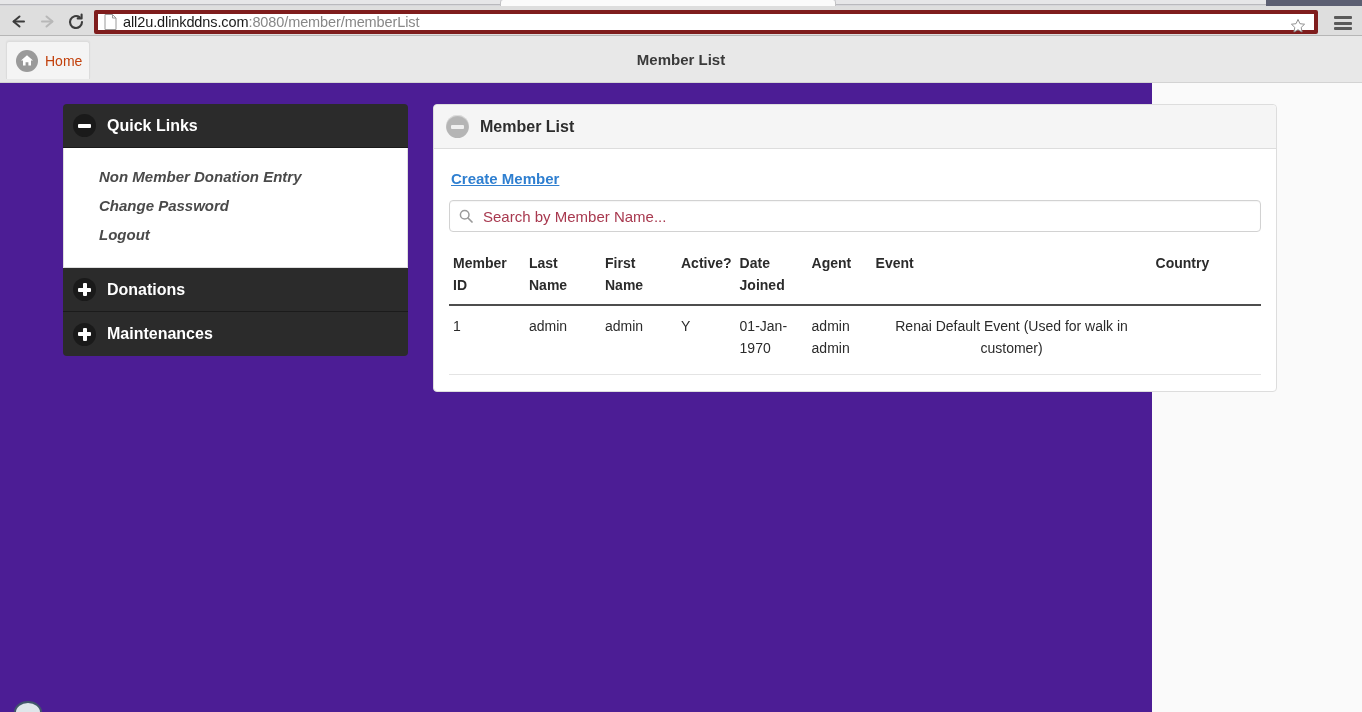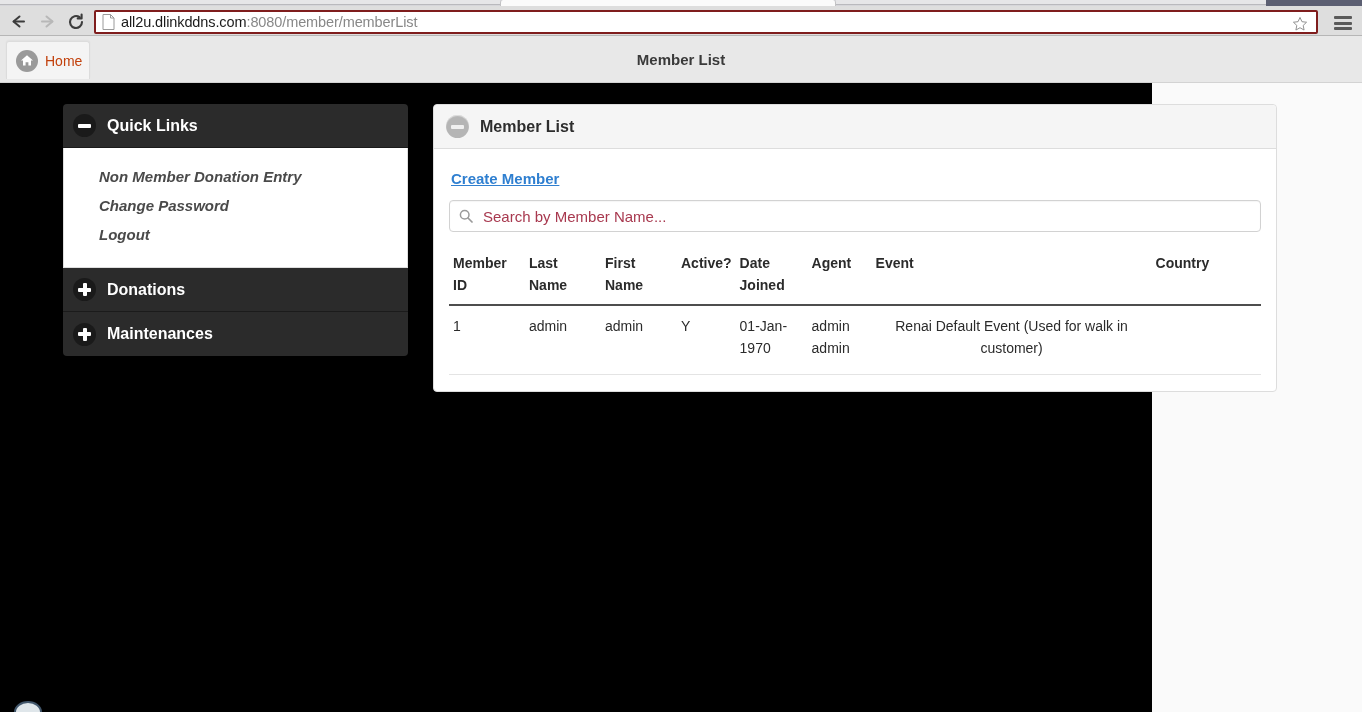--- a/index.html
+++ b/index.html
@@ -52,21 +52,21 @@
     display: flex; align-items: center; justify-content: center;
     cursor: default;
   }
   #btn-back { left: 9px; }
   #btn-forward { left: 38px; }
   #btn-reload { left: 66px; }
 
   #omnibox {
     position: absolute; left: 94px; top: 4px; right: 44px; height: 24px;
     background: #ffffff;
-    border: 2px solid #7f1d1d;
+    border: 4px solid #7f1d1d;
     border-radius: 2px;
     display: flex; align-items: center;
     padding: 0 6px;
   }
   #page-doc-icon { width: 13px; height: 16px; flex: 0 0 auto; margin-right: 6px; }
   #url-text {
     font-size: 14.5px;
     letter-spacing: -0.1px;
     white-space: nowrap;
     color: #888888;
@@ -102,21 +102,21 @@
     margin-right: 7px;
   }
   #home-label { font-size: 14px; color: #c2410c; }
   #page-title {
     position: absolute; left: 0; top: 0; width: 1362px; height: 47px;
     display: flex; align-items: center; justify-content: center;
     font-size: 15px; font-weight: bold; color: #3a3a3a;
   }
 
   
-  #content { position: absolute; left: 0; top: 83px; width: 1152px; height: 629px; background: #000000; }
+  #content { position: absolute; left: 0; top: 83px; width: 1152px; height: 629px; background: #4c1d95; }
 
   
   #sidebar { position: absolute; left: 63px; top: 21px; width: 345px; }
   .accordion-panel { width: 345px; }
   .acc-header {
     height: 44px; background: #2b2b2b; color: #ffffff;
     display: flex; align-items: center; padding-left: 10px;
     font-size: 16px; font-weight: bold;
     border-bottom: 1px solid #1b1b1b;
   }

